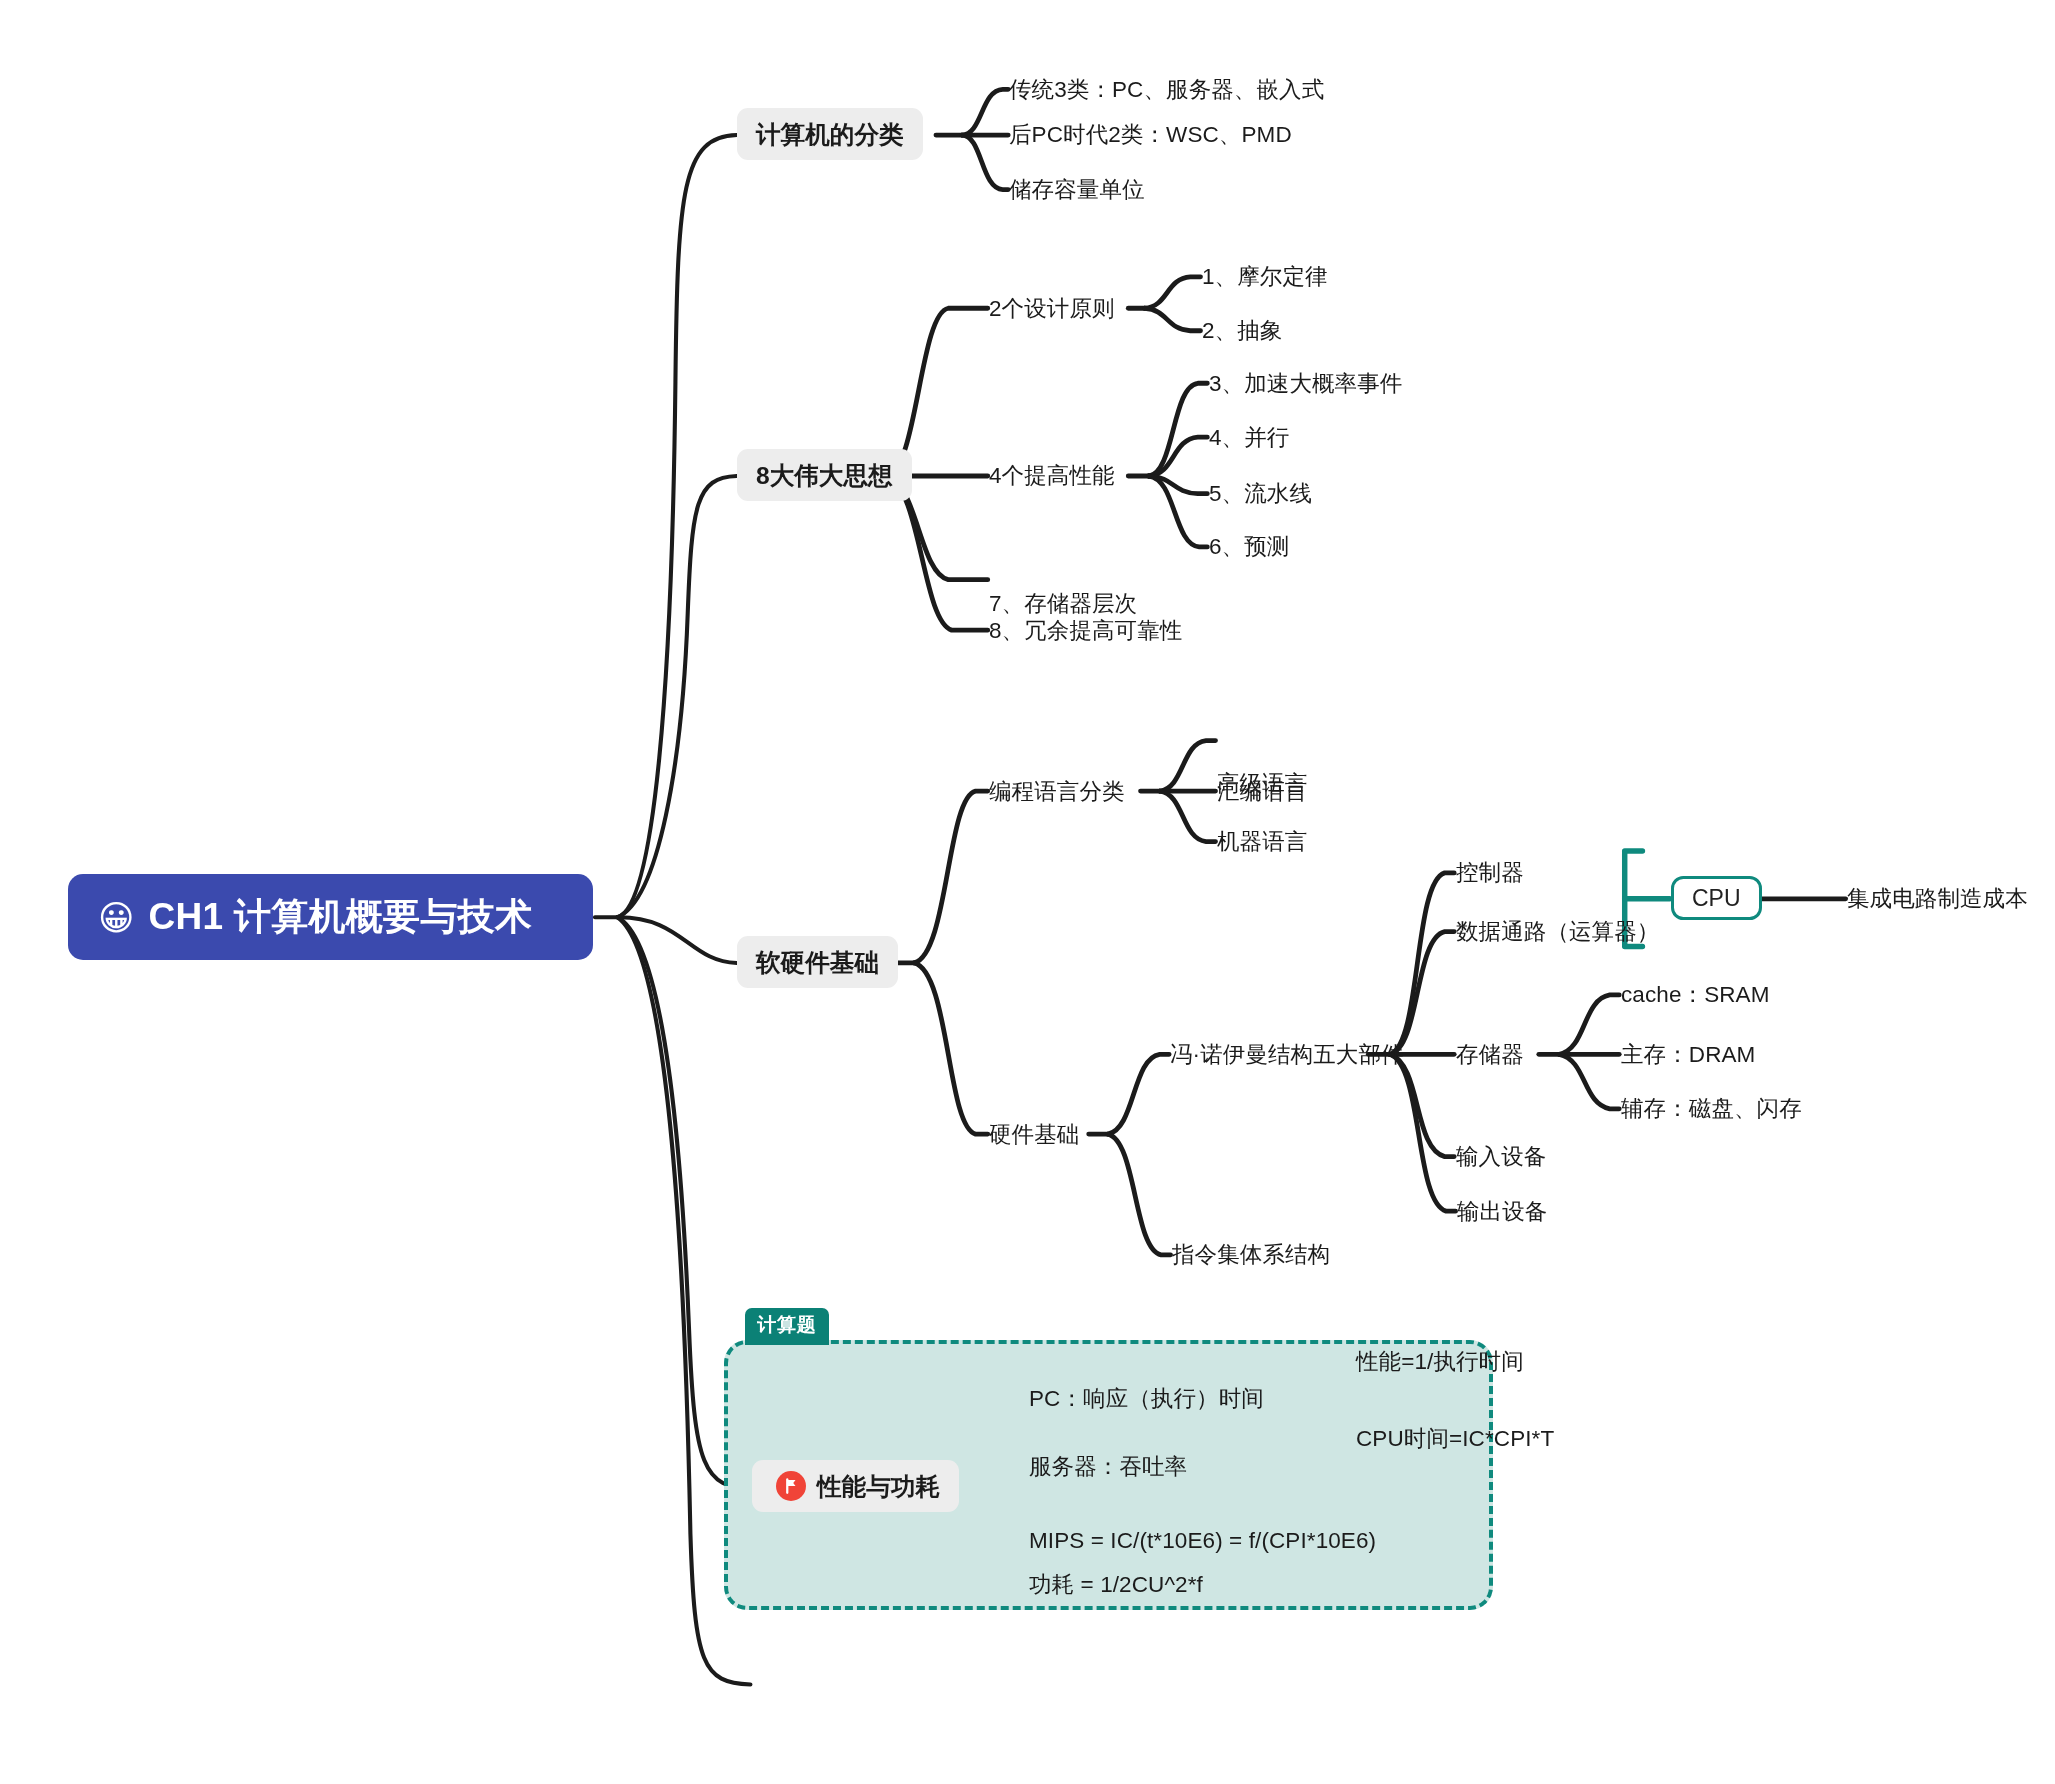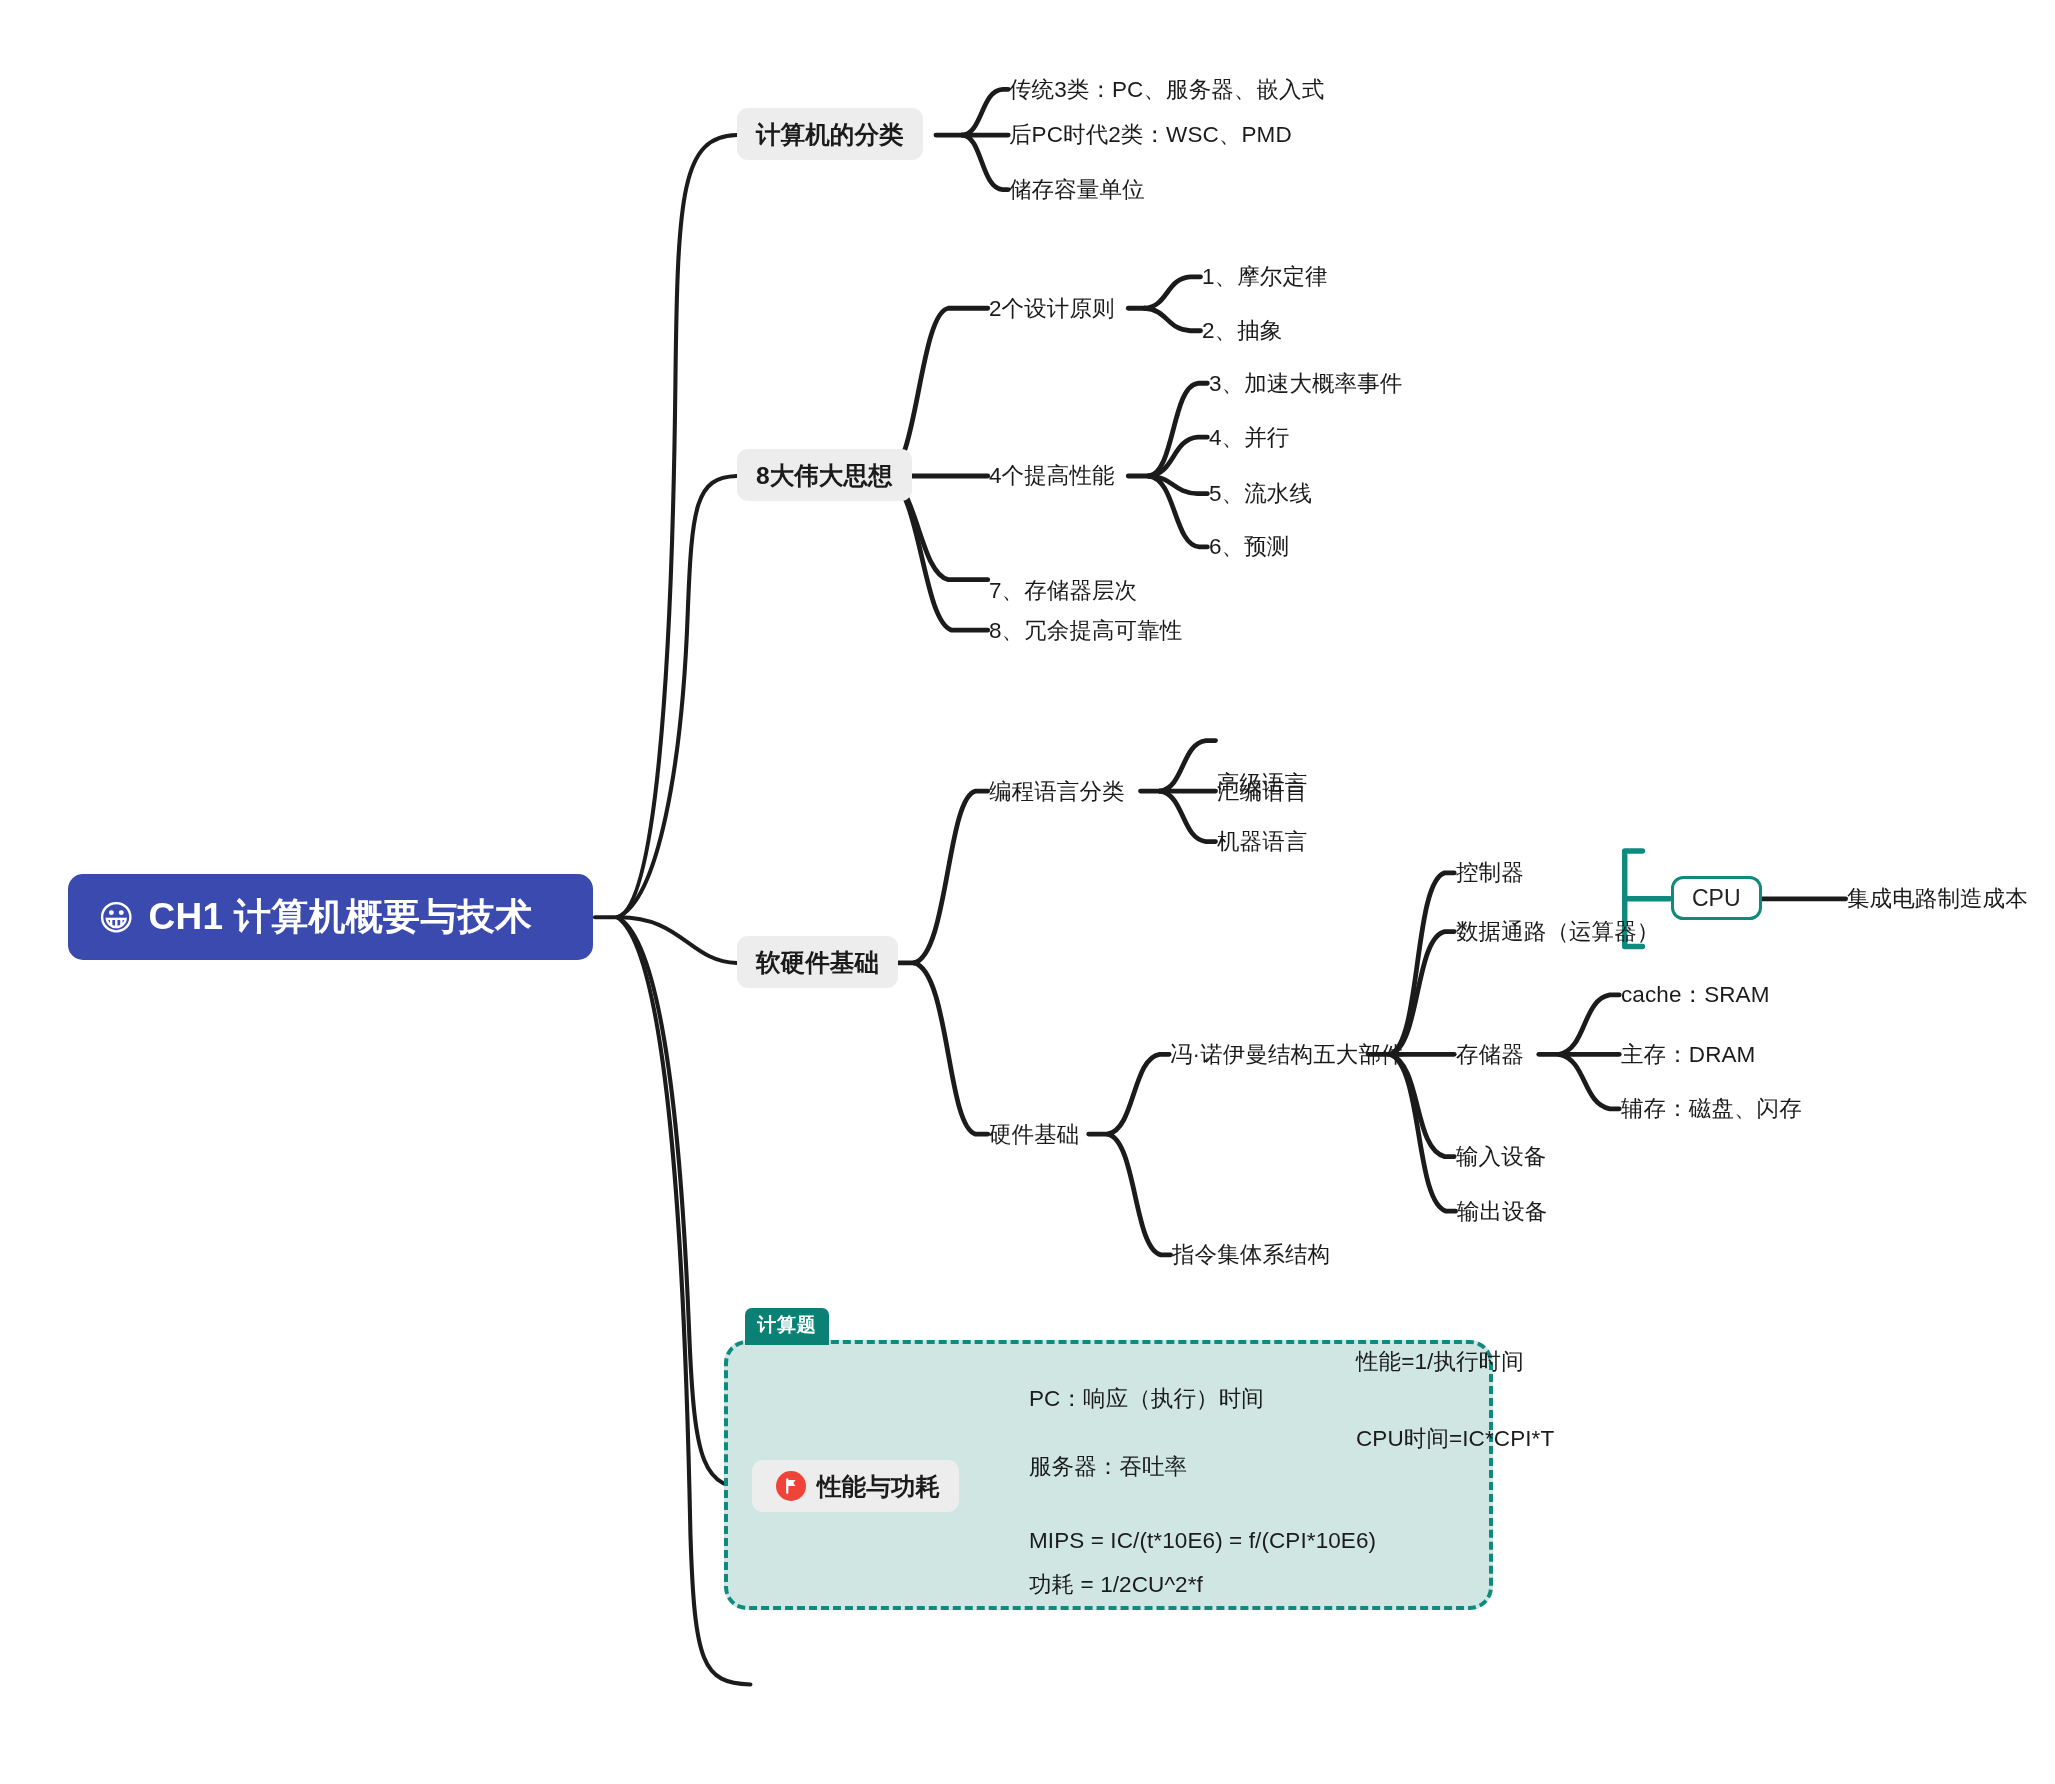--- a/index.html
+++ b/index.html
@@ -202,21 +202,21 @@
   <div class="node txt z2" style="left:1209px;top:422px;align-items:flex-end;">
     <span>4、并行</span>
   </div>
   <div class="node txt z2" style="left:1209px;top:478px;">
     <span>5、流水线</span>
   </div>
   <div class="node txt z2" style="left:1209px;top:531px;">
     <span>6、预测</span>
   </div>
 
-  <div class="node txt z2" style="left:989px;top:575px;">
+  <div class="node txt z2" style="left:989px;top:588px;">
     <span>7、存储器层次</span>
   </div>
   <div class="node txt z2" style="left:989px;top:615px;">
     <span>8、冗余提高可靠性</span>
   </div>
 
   <div class="node pill z2" style="left:737px;top:936px;">
     <span>软硬件基础</span>
   </div>
 

